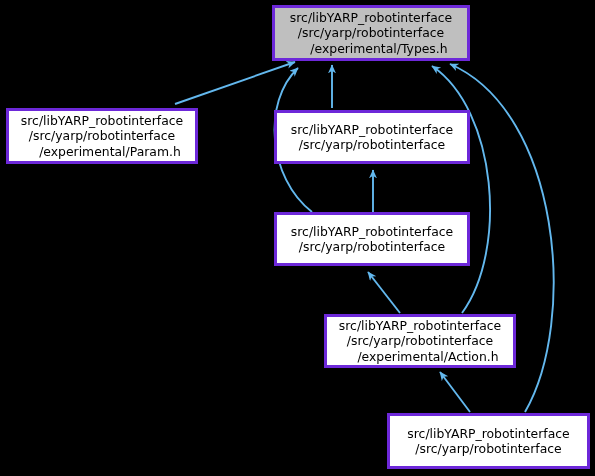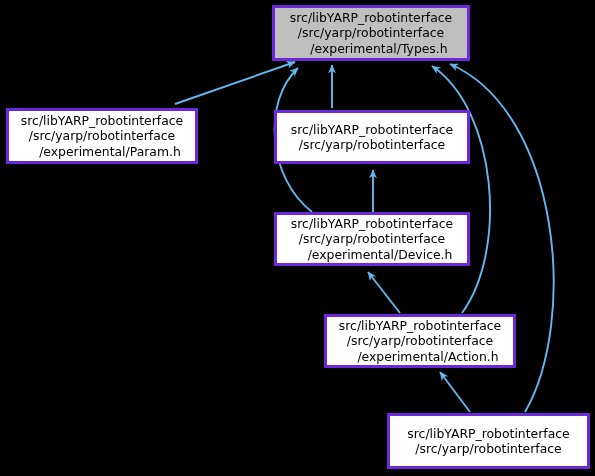--- a/index.html
+++ b/index.html
@@ -106,21 +106,20 @@
   </div>
 
   <div class="node" style="left:274px; top:110px; width:196px; height:54px;">
     <span class="ln">src/libYARP_robotinterface</span>
     <span class="ln">/src/yarp/robotinterface</span>
   </div>
 
   <div class="node" style="left:274px; top:212px; width:196px; height:54px;">
     <span class="ln">src/libYARP_robotinterface</span>
     <span class="ln">/src/yarp/robotinterface</span>
-    <span class="ln indent">/experimental/Device.h</span>
   </div>
 
   <div class="node" style="left:324px; top:314px; width:192px; height:54px;">
     <span class="ln">src/libYARP_robotinterface</span>
     <span class="ln">/src/yarp/robotinterface</span>
     <span class="ln indent">/experimental/Action.h</span>
   </div>
 
   <div class="node" style="left:387px; top:413px; width:203px; height:56px;">
     <span class="ln">src/libYARP_robotinterface</span>

